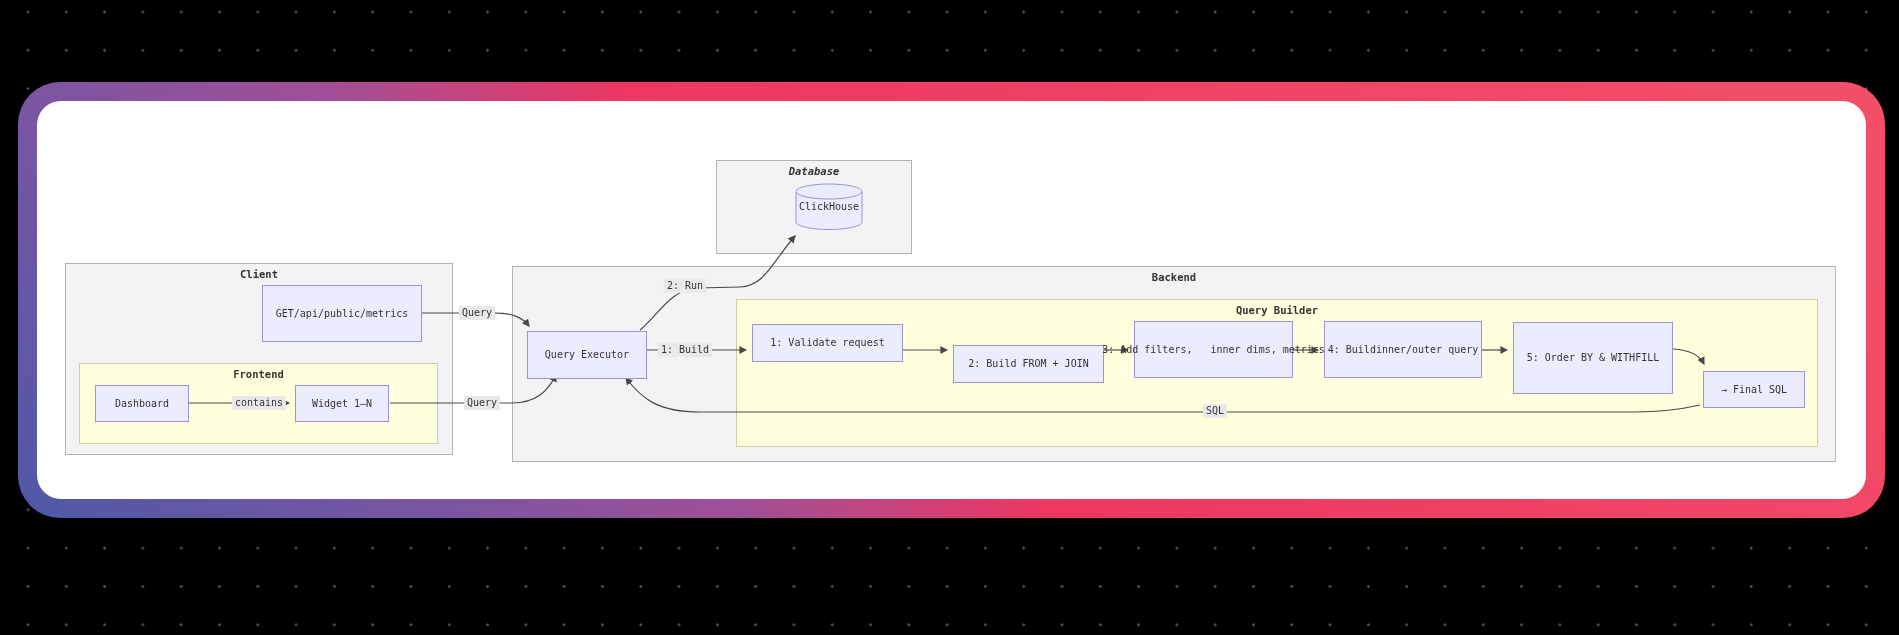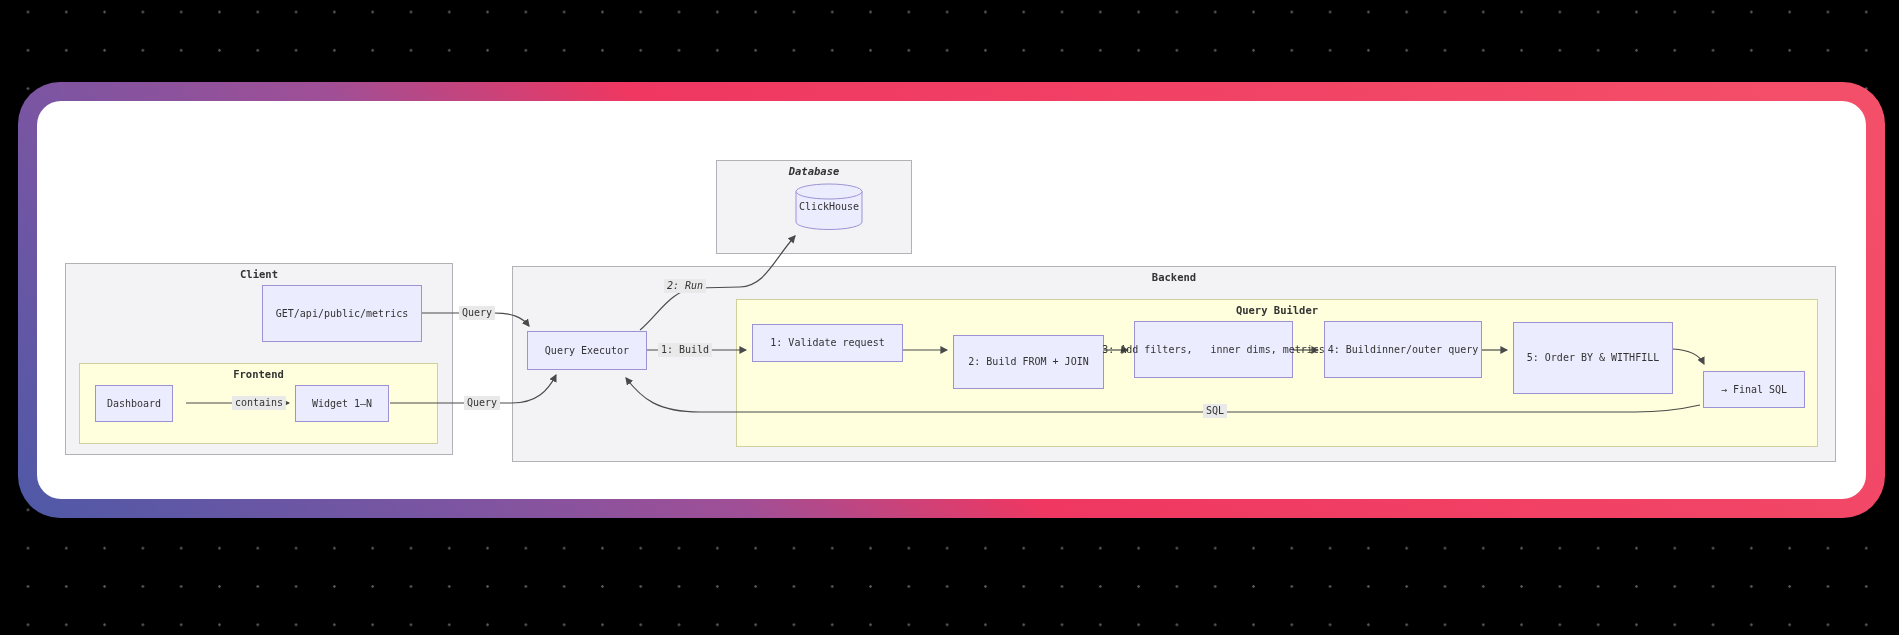--- a/index.html
+++ b/index.html
@@ -104,37 +104,37 @@
       <ellipse cx="34" cy="9.5" rx="33" ry="7.5" fill="#ececff" stroke="#9d92d4" stroke-width="1"></ellipse>
     </svg>
     <div class="cyl-label">ClickHouse</div>
   </div>
 
   <div class="node" style="left:262px;top:285px;width:160px;height:57px;">
     <span>GET</span>
     <span>/api/public/metrics</span>
   </div>
 
-  <div class="node" style="left:95px;top:385px;width:78px;height:37px;">
+  <div class="node" style="left:95px;top:385px;width:94px;height:37px;">
     <span>Dashboard</span>
   </div>
 
   <div class="node" style="left:295px;top:385px;width:94px;height:37px;">
     <span>Widget 1–N</span>
   </div>
 
-  <div class="node" style="left:527px;top:331px;width:120px;height:39px;">
+  <div class="node" style="left:527px;top:331px;width:120px;height:48px;">
     <span>Query Executor</span>
   </div>
 
   <div class="node" style="left:752px;top:324px;width:151px;height:38px;">
     <span>1: Validate request</span>
   </div>
 
-  <div class="node" style="left:953px;top:335px;width:151px;height:54px;">
+  <div class="node" style="left:953px;top:345px;width:151px;height:38px;">
     <span>2: Build FROM + JOIN</span>
   </div>
 
   <div class="node" style="left:1134px;top:321px;width:159px;height:57px;gap:18px;">
     <span>3: Add filters,</span>
     <span>inner dims, metrics</span>
   </div>
 
   <div class="node" style="left:1324px;top:321px;width:158px;height:57px;">
     <span>4: Build</span>
@@ -145,18 +145,18 @@
     <span>5: Order BY &amp; WITH</span>
     <span>FILL</span>
   </div>
 
   <div class="node" style="left:1703px;top:371px;width:102px;height:37px;">
     <span>→ Final SQL</span>
   </div>
 
   <div class="edge-label" style="left:477px;top:313px;">Query</div>
   <div class="edge-label" style="left:482px;top:403px;">Query</div>
-  <div class="edge-label" style="left:685px;top:286px;font-style:italic;">2: Run</div>
+  <div class="edge-label" style="left:685px;top:286px;">2: Run</div>
   <div class="edge-label" style="left:685px;top:350px;">1: Build</div>
   <div class="edge-label" style="left:223px;top:403px;margin-left:36px;">contains</div>
   <div class="edge-label" style="left:1215px;top:411px;">SQL</div>
 
 </div>
 
 </body></html>

